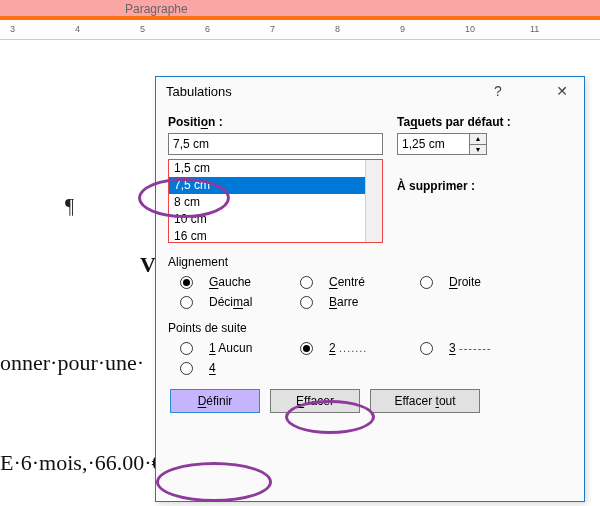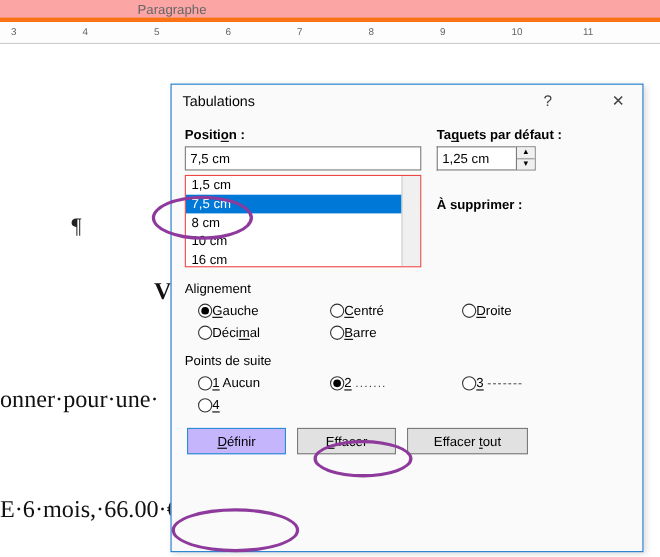--- a/index.html
+++ b/index.html
@@ -103,21 +103,21 @@
   .listbox .item {
     padding: 1px 5px; height: 17px; line-height: 15px;
     font-size: 12px; color: #000;
   }
   .listbox .item.selected {
     background: #0078d7; color: #fff;
   }
   .section-lbl { margin-top: 12px; font-size: 12px; }
   .radios-row { display: flex; gap: 10px; margin-top: 6px; align-items: center; padding-left: 12px;}
   .radio {
-    display: flex; align-items: center; gap: 0; font-size: 12px;
+    display: flex; align-items: center; gap: 16px; font-size: 12px;
     min-width: 110px;
   }
   .radio .dot {
     width: 13px; height: 13px; border: 1px solid #333; border-radius: 50%;
     display: inline-flex; align-items: center; justify-content: center;
     background: #fff;
   }
   .radio .dot.checked::after {
     content: ""; width: 7px; height: 7px; background: #000; border-radius: 50%;
   }

